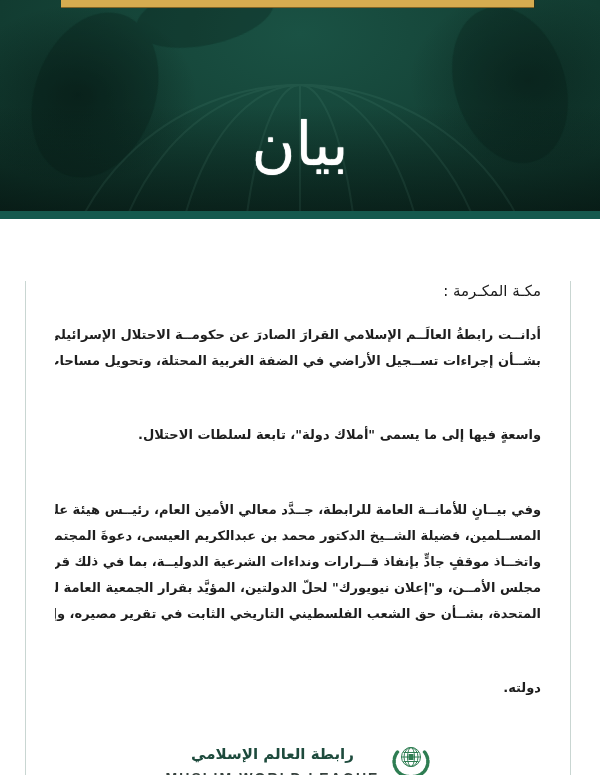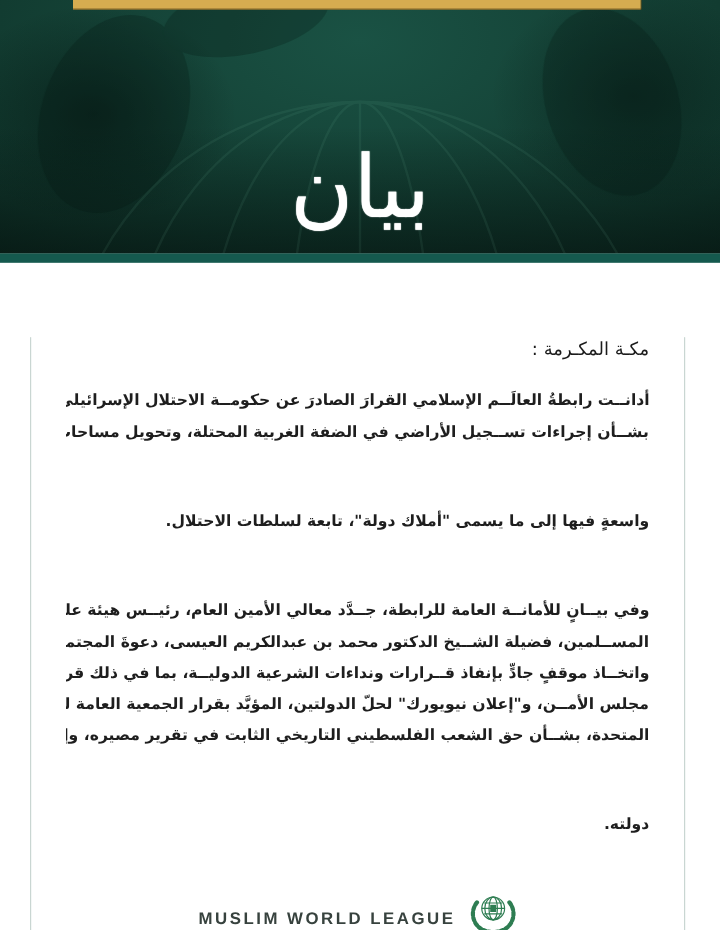--- a/index.html
+++ b/index.html
@@ -25,23 +25,23 @@
   }
   .watermark { position:absolute; left:0; top:0; pointer-events:none; }
   .gold-bar {
     position:absolute; top:0; left:61px;
     width:473px; height:8px;
     background:#d6ac50;
     border-bottom:1px solid rgba(62,43,6,0.55);
     box-shadow:1px 0 0 rgba(62,43,6,0.45);
   }
   .bayan {
-    position:absolute; top:104px; left:0; right:0;
+    position:absolute; top:92px; left:0; right:0;
     text-align:center;
-    font-size:72px; line-height:104px;
+    font-size:60px; line-height:104px;
     font-weight:normal;
     color:#ffffff;
     text-shadow:0 0 1px #ffffff;
     font-family:"DejaVu Sans", sans-serif;
   }
 
   
   .teal-band { width:600px; height:8px; background:#15594e; }
 
   
@@ -142,20 +142,21 @@
       <div class="line">وفي بيــانٍ للأمانــة العامة للرابطة، جــدَّد معالي الأمين العام، رئيــس هيئة علماء</div>
       <div class="line">المســلمين، فضيلة الشــيخ الدكتور محمد بن عبدالكريم العيسى، دعوةَ المجتمع</div>
       <div class="line">واتخــاذ موقفٍ جادٍّ بإنفاذ قــرارات ونداءات الشرعية الدوليــة، بما في ذلك قرارات</div>
       <div class="line">مجلس الأمــن، و"إعلان نيويورك" لحلّ الدولتين، المؤيَّد بقرار الجمعية العامة للأمم</div>
       <div class="line">المتحدة، بشــأن حق الشعب الفلسطيني التاريخي الثابت في تقرير مصيره، وإقامة</div>
       <div class="line last">دولته.</div>
     </section>
 
     <footer class="mwl-logo">
       <div class="logo-text">
+        <div class="logo-ar">رابطة العالم الإسلامي</div>
         <div class="logo-en">MUSLIM WORLD LEAGUE</div>
       </div>
       <svg class="emblem" width="40" height="48" viewBox="0 0 80 96">
 
         <g stroke="#2e7d52" stroke-width="7" fill="none" stroke-dasharray="5 4" stroke-linecap="round">
           <path d="M 13,26 A 30 30 0 0 0 35,75"></path>
           <path d="M 67,26 A 30 30 0 0 1 45,75"></path>
         </g>
 
         <g stroke="#2e7d52" stroke-width="2" fill="none">

